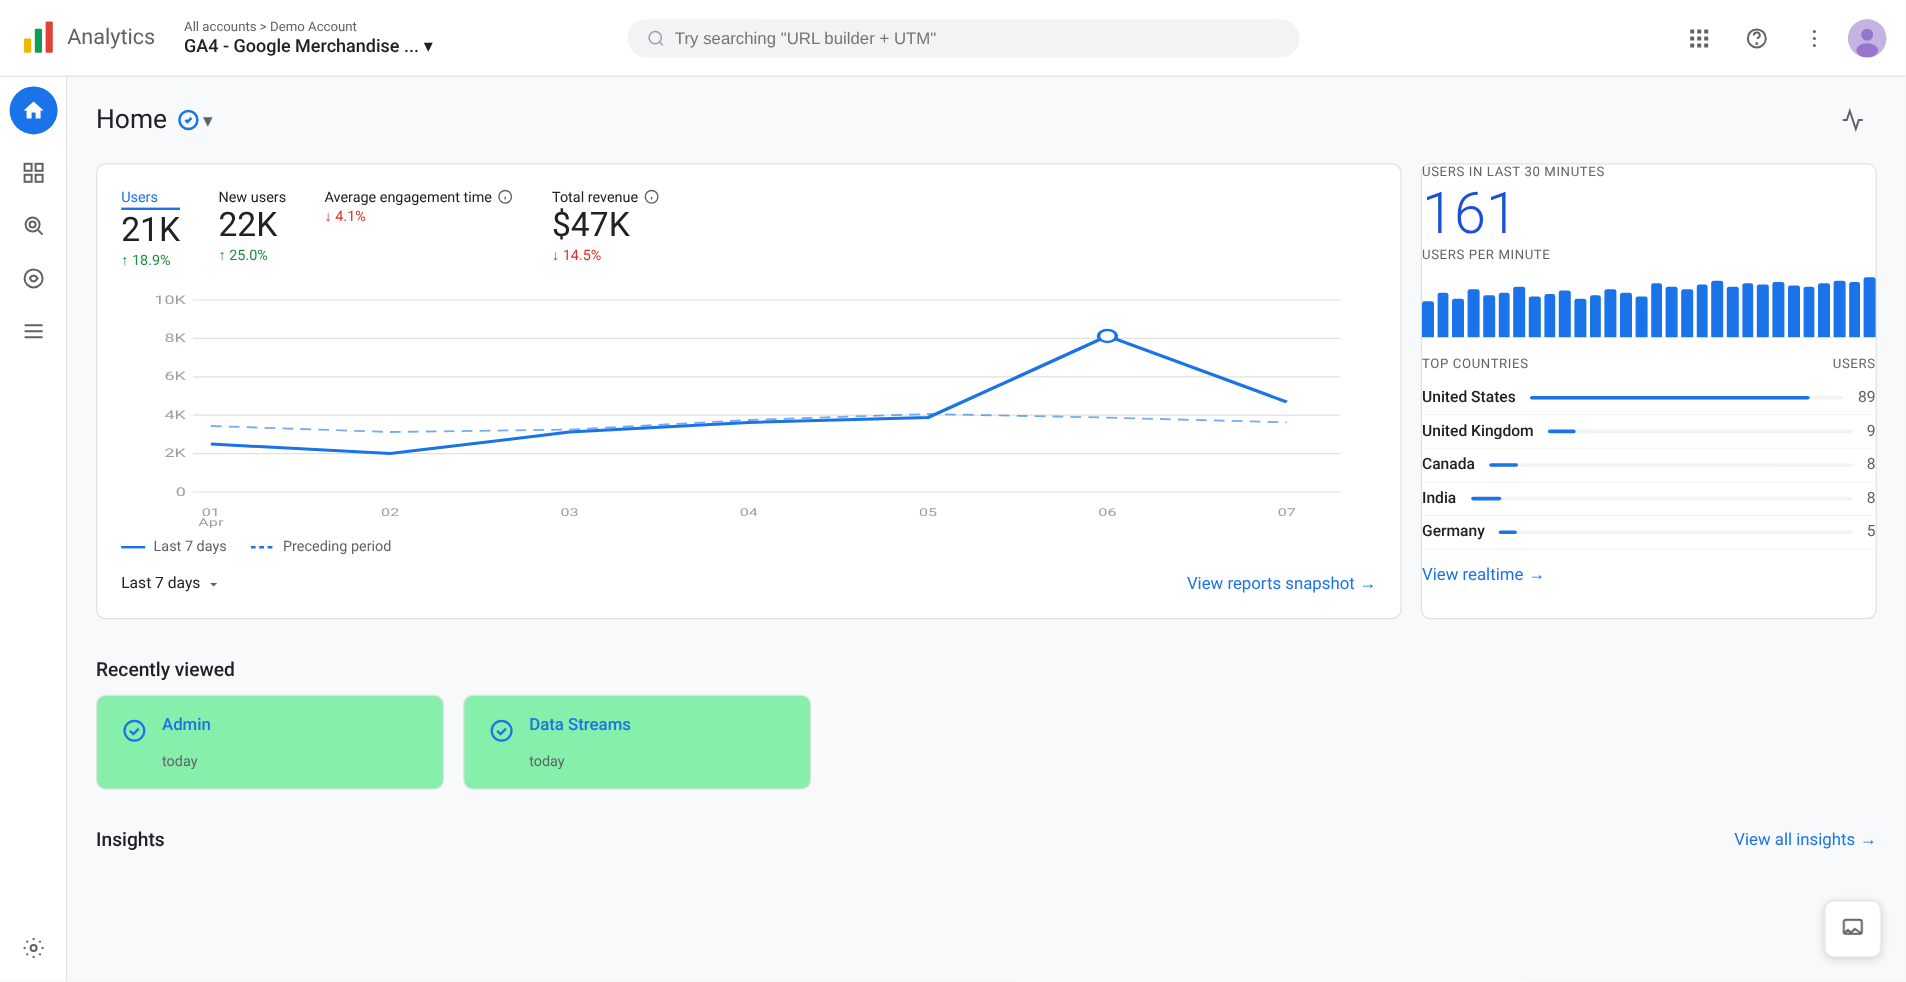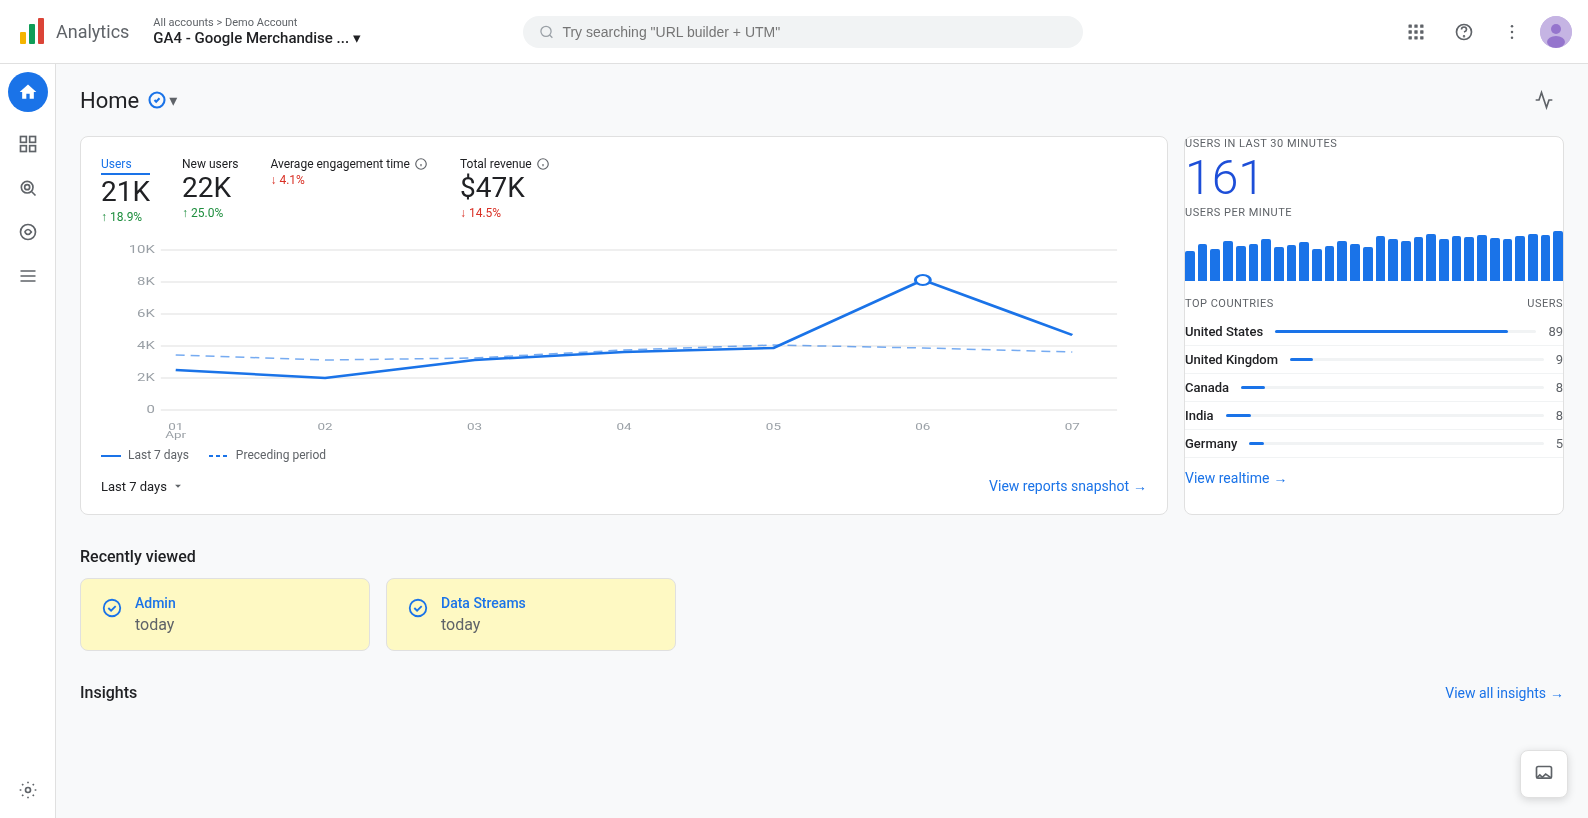--- a/index.html
+++ b/index.html
@@ -107,28 +107,28 @@
     .country-bar-wrap { position: relative; flex: 1; height: 3px; background: #f1f3f4; margin: 0 12px; border-radius: 2px; }
     .country-bar { height: 3px; background: #1a73e8; border-radius: 2px; }
     .country-users { color: #5f6368; font-size: 13px; }
     .realtime-footer { margin-top: 12px; text-align: right; }
 
     
     .section { padding: 16px 24px; }
     .section-title { font-size: 16px; font-weight: 500; color: #202124; margin-bottom: 12px; }
     .recently-grid { display: flex; gap: 16px; }
     .recent-card {
-      background: #fef9c3; border: 1px solid #e0e0e0; border-radius: 8px;
+      background: #86efac; border: 1px solid #e0e0e0; border-radius: 8px;
       padding: 16px 20px; display: flex; align-items: flex-start; gap: 12px;
       width: 290px; cursor: pointer;
     }
     .recent-icon { color: #1a73e8; font-size: 22px; margin-top: 2px; }
     .recent-info { display: flex; flex-direction: column; }
     .recent-name { font-size: 14px; color: #1a73e8; font-weight: 500; }
-    .recent-time { font-size: 16px; color: #5f6368; margin-top: 4px; }
+    .recent-time { font-size: 12px; color: #5f6368; margin-top: 15px; }
 
     
     .insights-header { display: flex; justify-content: space-between; align-items: center; margin-bottom: 12px; }
     .insights-title { font-size: 16px; font-weight: 500; color: #202124; }
 
     
     .feedback-btn {
       position: fixed; bottom: 20px; right: 20px;
       width: 48px; height: 48px; border-radius: 8px;
       background: #fff; border: 1px solid #e0e0e0;

